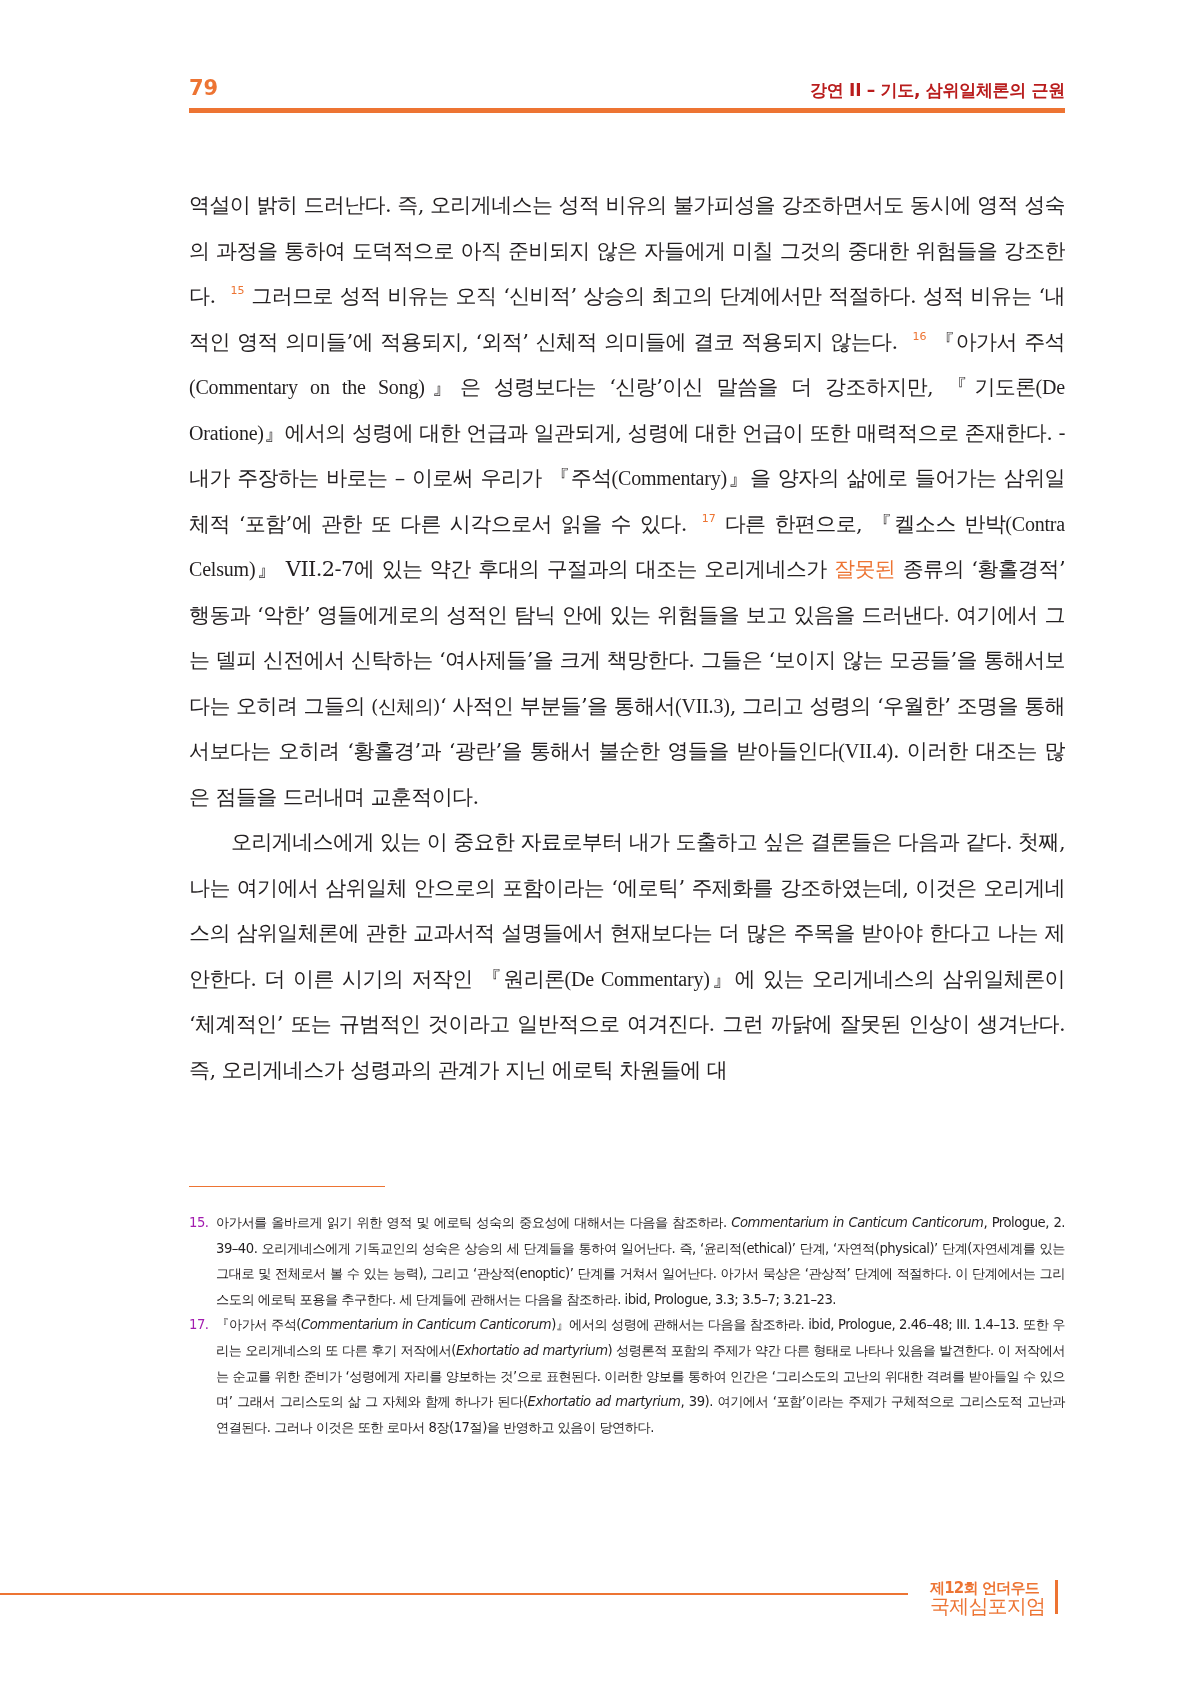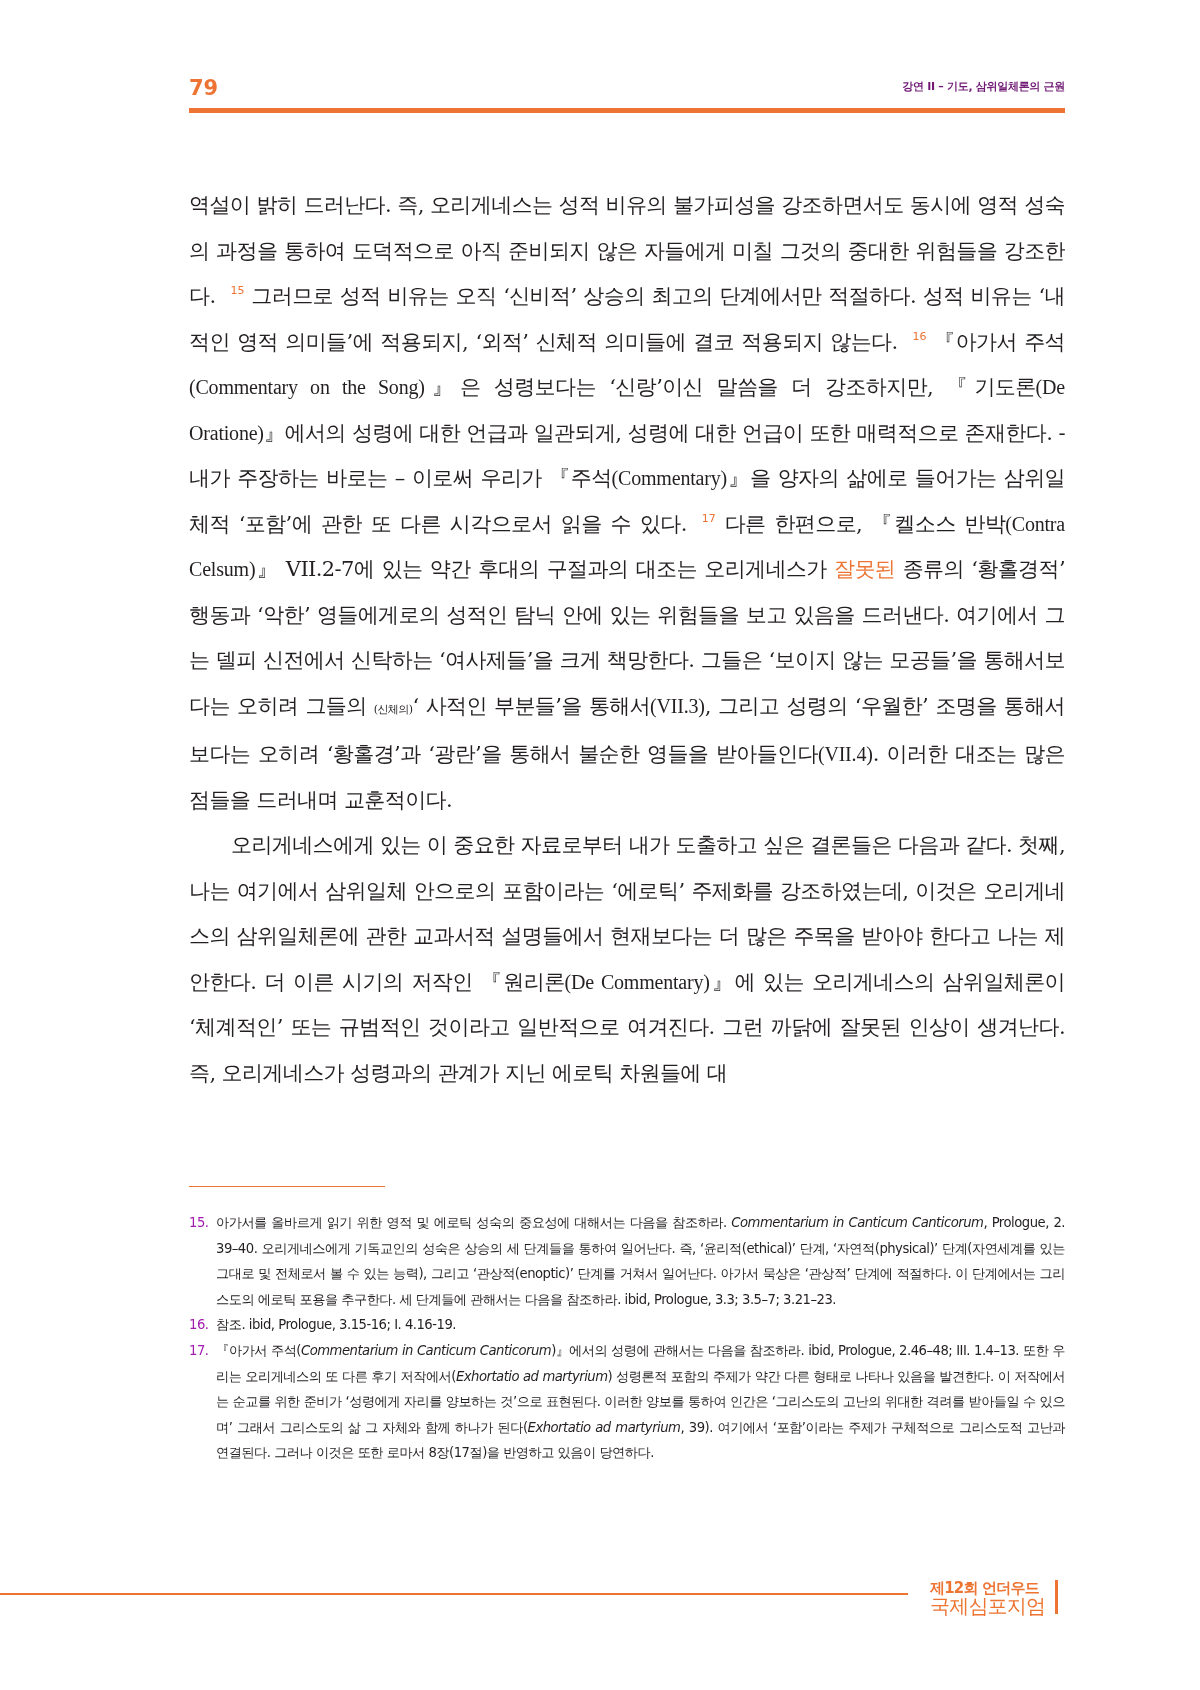--- a/index.html
+++ b/index.html
@@ -9,33 +9,33 @@
     }
     .header {
       position: absolute; left: 189px; top: 70px; width: 876px; height: 42px;
     }
     .page-num {
       position: absolute; left: 0; top: 6px; font-family: "DejaVu Sans", sans-serif;
       font-weight: bold; font-size: 21px; color: #ed7433;
     }
     .running-head {
       position: absolute; right: 0; top: 9px; font-family: "DejaVu Sans", sans-serif;
-      font-weight: bold; font-size: 11px; color: #701a75; letter-spacing: -0.3px;
+      font-weight: bold; font-size: 17px; color: #b91c1c; letter-spacing: -0.3px;
     }
     .header-rule {
       position: absolute; left: 0; top: 38px; width: 876px; height: 5px; background: #ed7433;
     }
     .body-text {
       position: absolute; left: 189px; top: 183px; width: 876px;
       font-size: 21px; line-height: 45.5px; text-align: justify; letter-spacing: -0.6px;
     }
     .body-text p { margin: 0; }
     .body-text p.indent { text-indent: 42px; }
     .en { font-family: "Liberation Serif", serif; font-size: 20px; letter-spacing: -0.2px; }
-    .small { font-size: 11px; }
+    .small { font-size: 19px; }
     sup.fn { color: #ed7433; font-family: "DejaVu Sans", sans-serif; font-size: 11px; vertical-align: 9px; line-height: 0; letter-spacing: 0; margin-left: 15px; }
     .hl { color: #ed7433; }
     .fn-rule {
       position: absolute; left: 189px; top: 1186px; width: 196px; height: 1px; background: #ed7433;
     }
     .footnotes {
       position: absolute; left: 189px; top: 1210px; width: 876px;
       font-family: "DejaVu Sans", sans-serif; font-size: 13.2px; line-height: 25.6px;
       color: #231f20; letter-spacing: -0.5px;
     }
@@ -71,23 +71,20 @@
   <p class="indent"><span>오리게네스에게 있는 이 중요한 자료로부터 내가 도출하고 싶은 결론들은 다음과 같다. 첫째, 나는 여기에서 삼위일체 안으로의 포함이라는 ‘에로틱’ 주제화를 강조하였는데, 이것은 오리게네스의 삼위일체론에 관한 교과서적 설명들에서 현재보다는 더 많은 주목을 받아야 한다고 나는 제안한다. 더 이른 시기의 저작인 『원리론</span><span class="en">(De Commentary)</span><span>』에 있는 오리게네스의 삼위일체론이 ‘체계적인’ 또는 규범적인 것이라고 일반적으로 여겨진다. 그런 까닭에 잘못된 인상이 생겨난다. 즉, 오리게네스가 성령과의 관계가 지닌 에로틱 차원들에 대</span></p>
 </div>
 
 <div class="fn-rule"></div>
 
 <div class="footnotes">
   <div class="footnote">
     <span class="num">15.</span><span>아가서를 올바르게 읽기 위한 영적 및 에로틱 성숙의 중요성에 대해서는 다음을 참조하라. </span><i>Commentarium in Canticum Canticorum</i><span>, Prologue, 2. 39–40. 오리게네스에게 기독교인의 성숙은 상승의 세 단계들을 통하여 일어난다. 즉, ‘윤리적(ethical)’ 단계, ‘자연적(physical)’ 단계(자연세계를 있는 그대로 및 전체로서 볼 수 있는 능력), 그리고 ‘관상적(enoptic)’ 단계를 거쳐서 일어난다. 아가서 묵상은 ‘관상적’ 단계에 적절하다. 이 단계에서는 그리스도의 에로틱 포용을 추구한다. 세 단계들에 관해서는 다음을 참조하라. ibid, Prologue, 3.3; 3.5–7; 3.21–23.</span>
   </div>
   <div class="footnote">
-    <span class="num">16.</span><span>참조. ibid,  Prologue, 3.15-16; I. 4.16-19.</span>
-  </div>
-  <div class="footnote">
     <span class="num">17.</span><span>『아가서 주석(</span><i>Commentarium in Canticum Canticorum</i><span>)』에서의 성령에 관해서는 다음을 참조하라. ibid, Prologue, 2.46–48; III. 1.4–13. 또한 우리는 오리게네스의 또 다른 후기 저작에서(</span><i>Exhortatio ad martyrium</i><span>) 성령론적 포함의 주제가 약간 다른 형태로 나타나 있음을 발견한다. 이 저작에서는 순교를 위한 준비가 ‘성령에게 자리를 양보하는 것’으로 표현된다. 이러한 양보를 통하여 인간은 ‘그리스도의 고난의 위대한 격려를 받아들일 수 있으며’ 그래서 그리스도의 삶 그 자체와 함께 하나가 된다(</span><i>Exhortatio ad martyrium</i><span>, 39). 여기에서 ‘포함’이라는 주제가 구체적으로 그리스도적 고난과 연결된다. 그러나 이것은 또한 로마서 8장(17절)을 반영하고 있음이 당연하다.</span>
   </div>
 </div>
 
 <div class="footer-rule"></div>
 <div class="footer-logo">
   <div class="l1">제12회 언더우드</div>
   <div class="l2">국제심포지엄</div>
 </div>
 <div class="footer-bar"></div>

